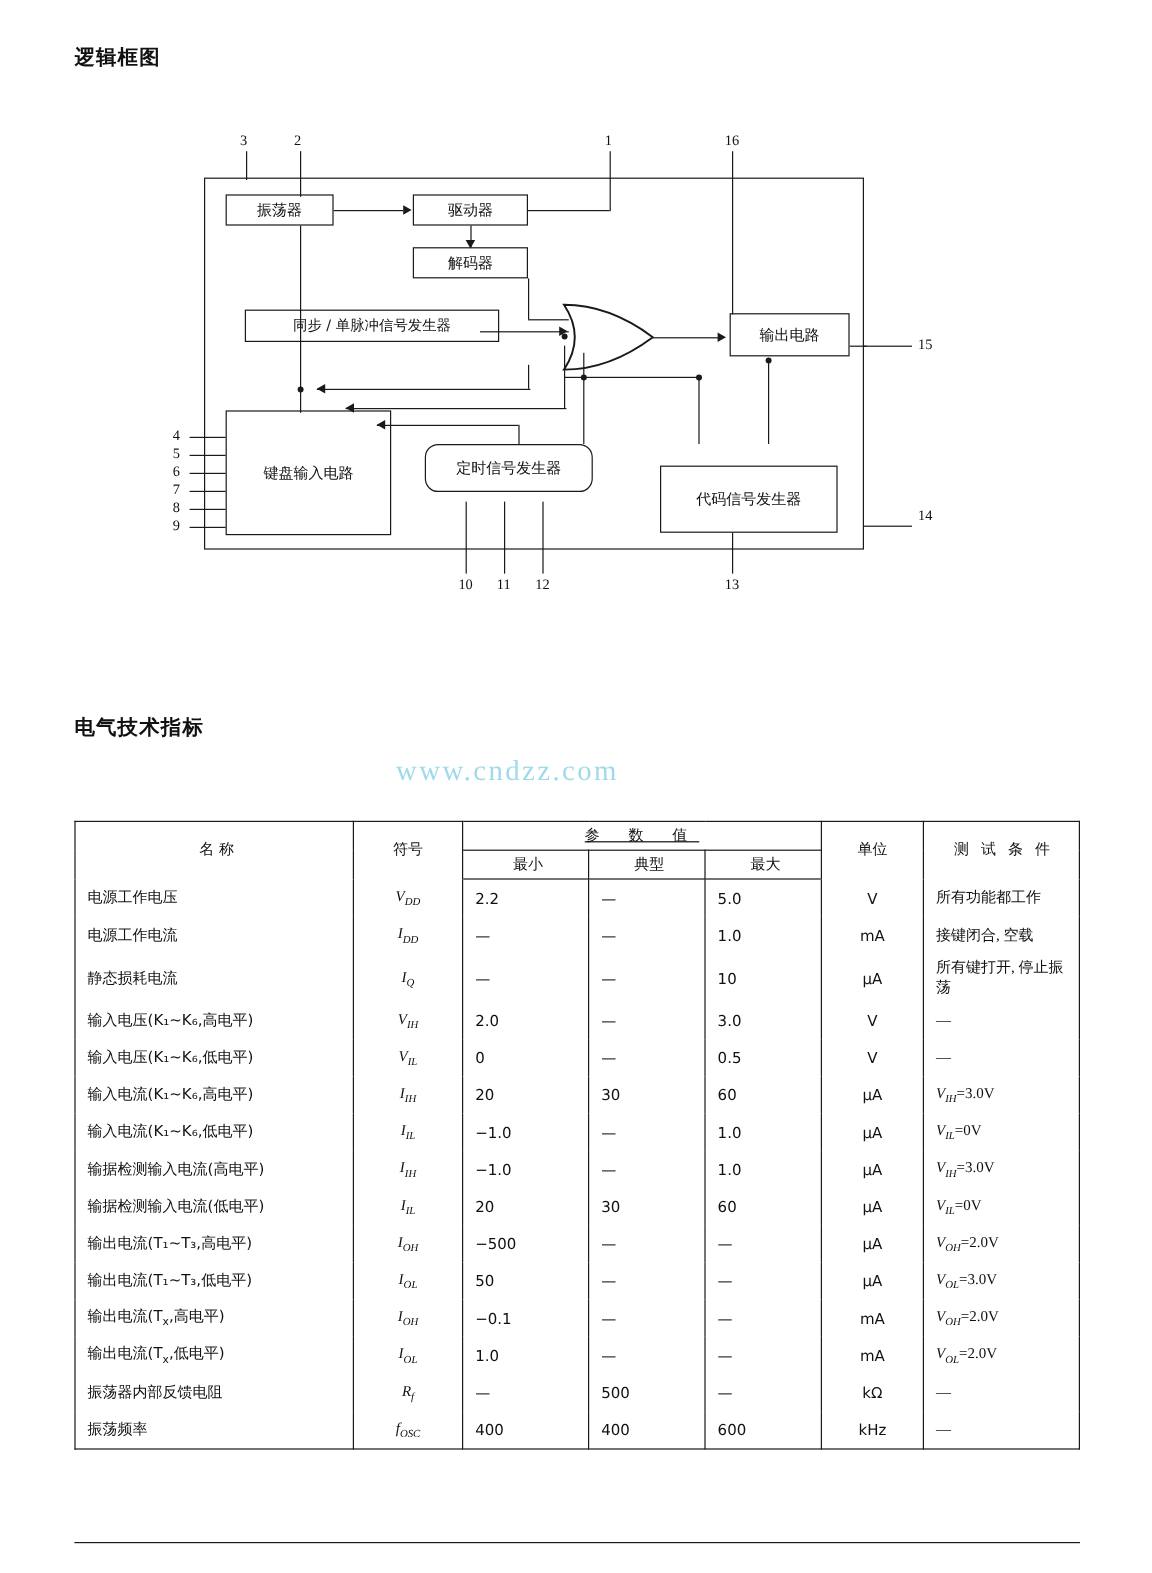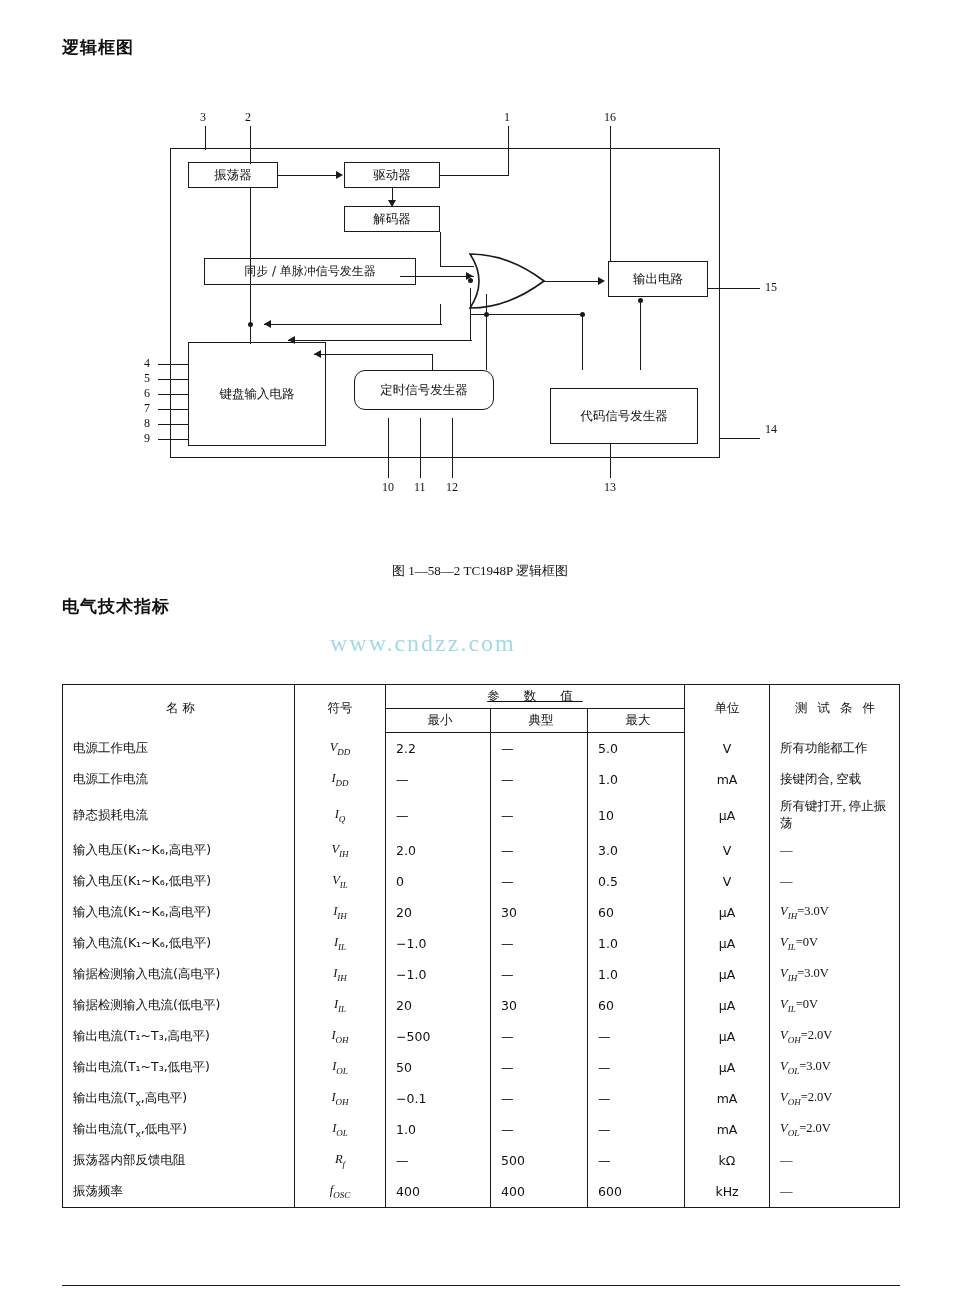--- a/index.html
+++ b/index.html
@@ -291,21 +291,20 @@
     <div class="dg-line dg-v" style="left:442px; top:196px; height:56px;"></div>
     <div class="dg-line dg-h" style="left:330px; top:196px; width:112px;"></div>
 
     <div class="dg-dot" style="left:328px; top:160px;"></div>
     <div class="dg-dot" style="left:440px; top:194px;"></div>
     <div class="dg-dot" style="left:498px; top:180px;"></div>
     <div class="dg-dot" style="left:344px; top:194px;"></div>
     <div class="dg-dot" style="left:108px; top:204px;"></div>
   </div>
 
-  <div class="fig-caption">图 1—58—2   TC1948P 逻辑框图</div>
 
   <div class="section-heading" id="heading-elec">电气技术指标</div>
 
   <div class="watermark">www.cndzz.com</div>
 
 
   <table class="spec">
     <thead>
       <tr class="thead-top">
         <th class="col-name hdr-center" rowspan="2">名    称</th>

